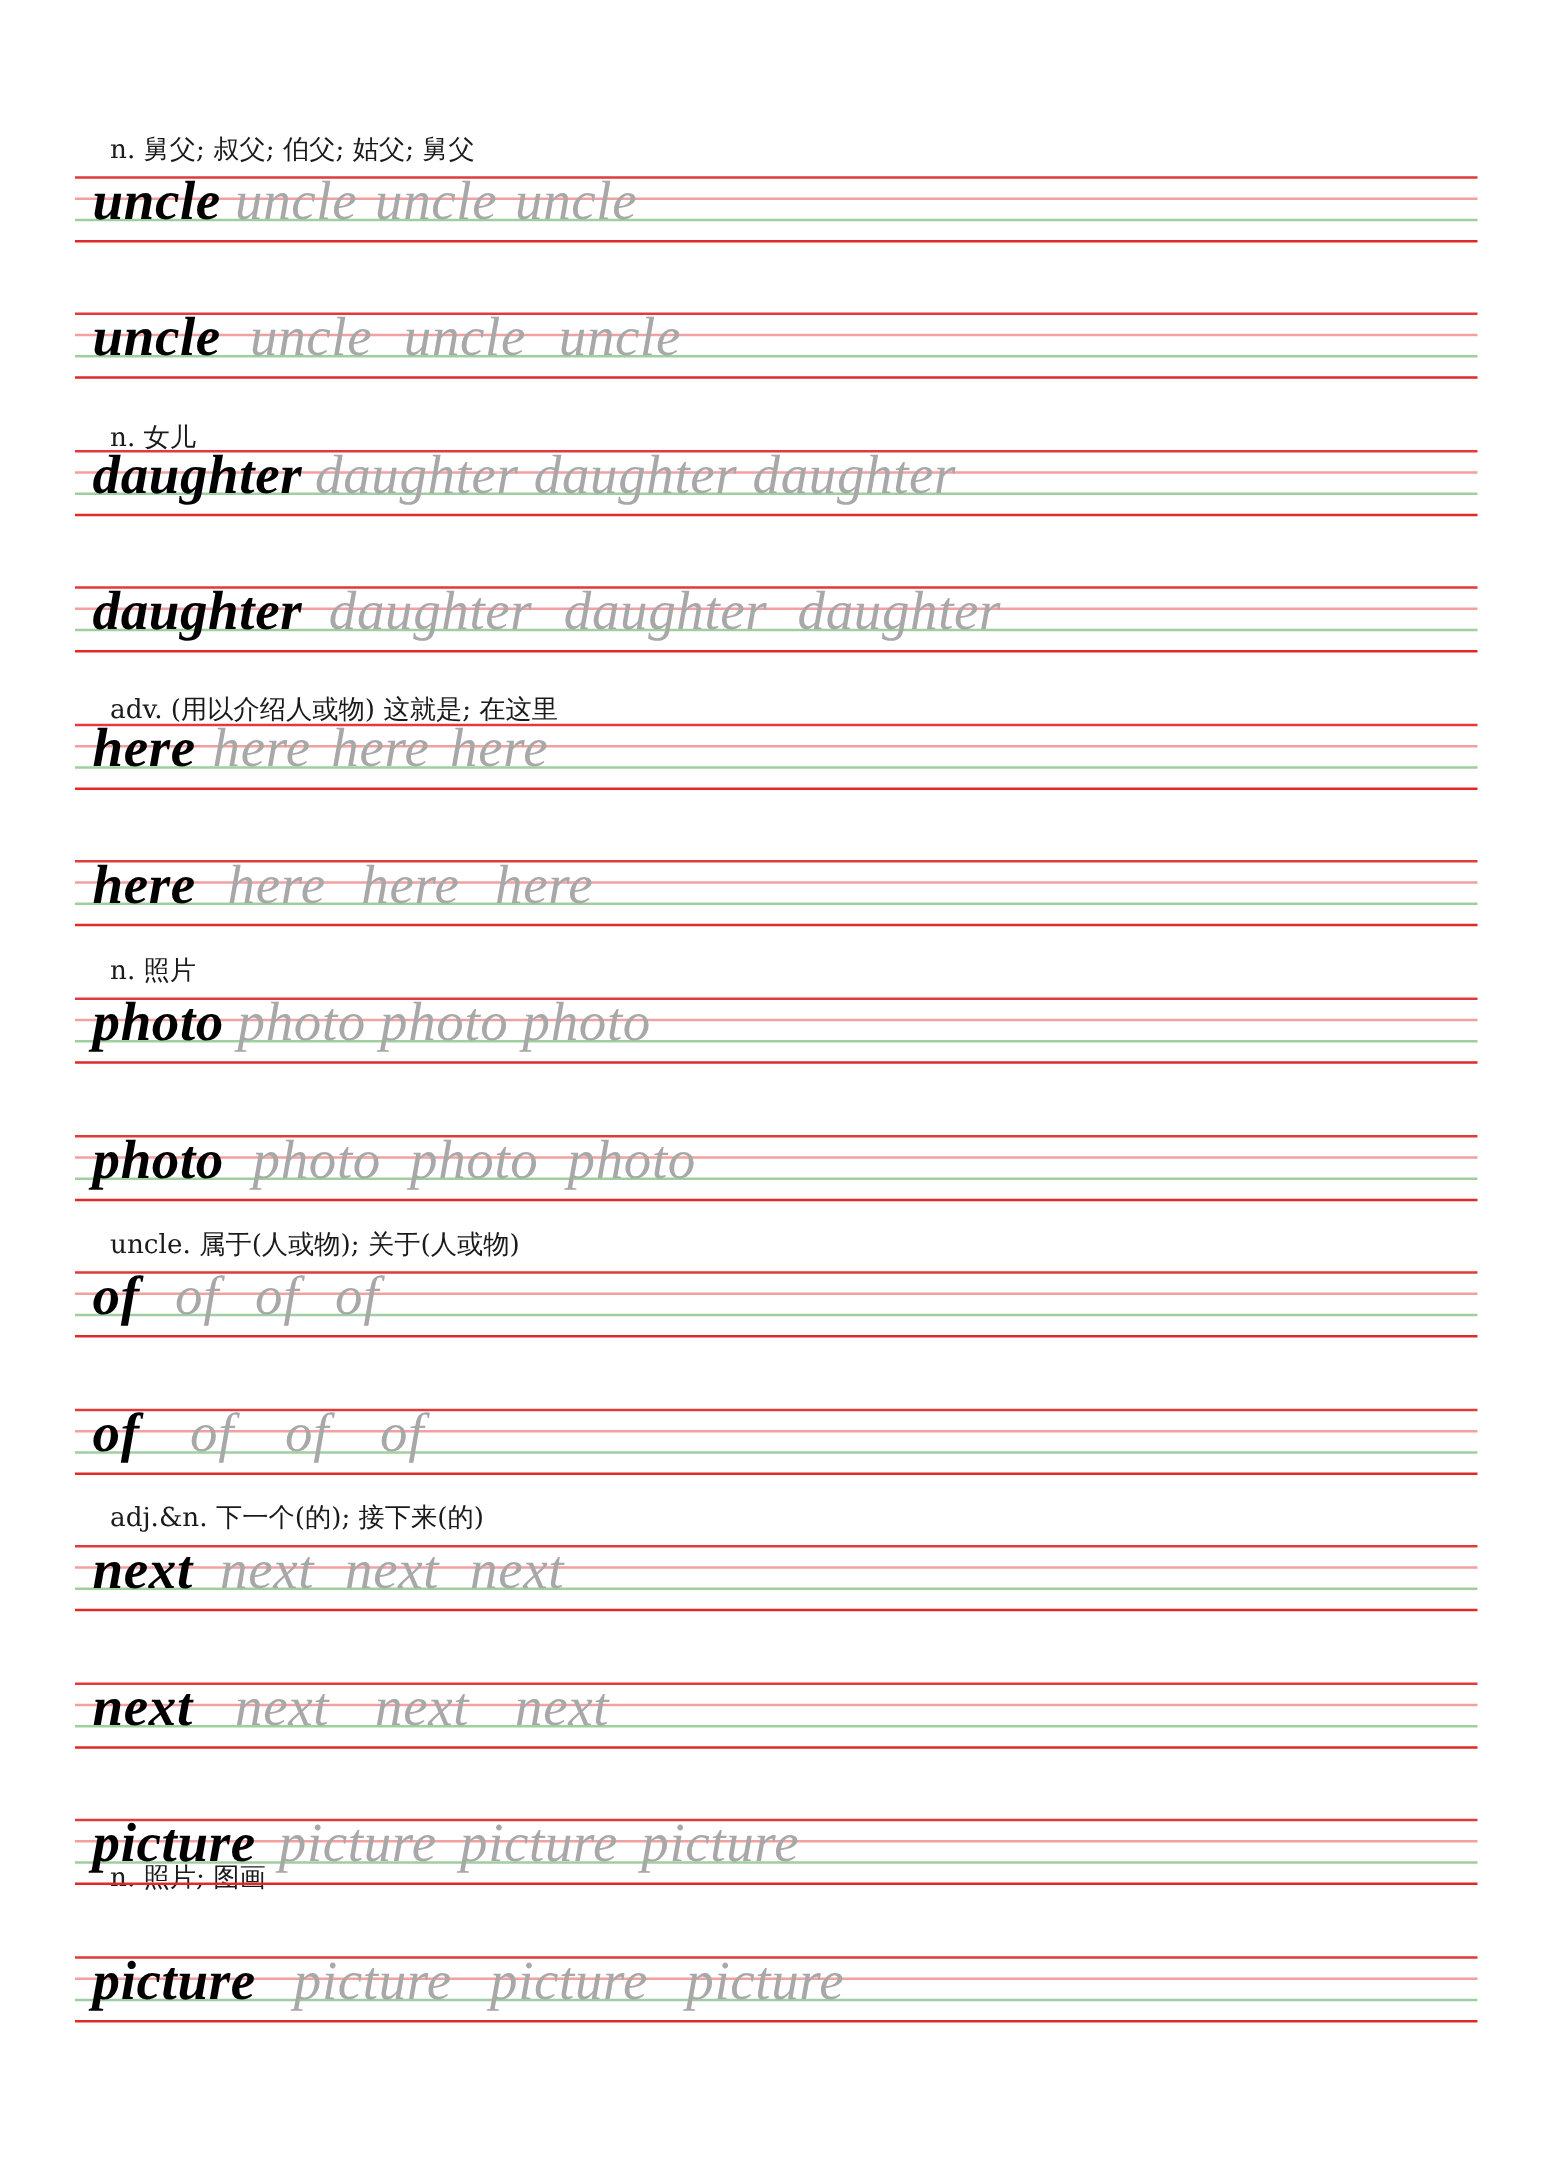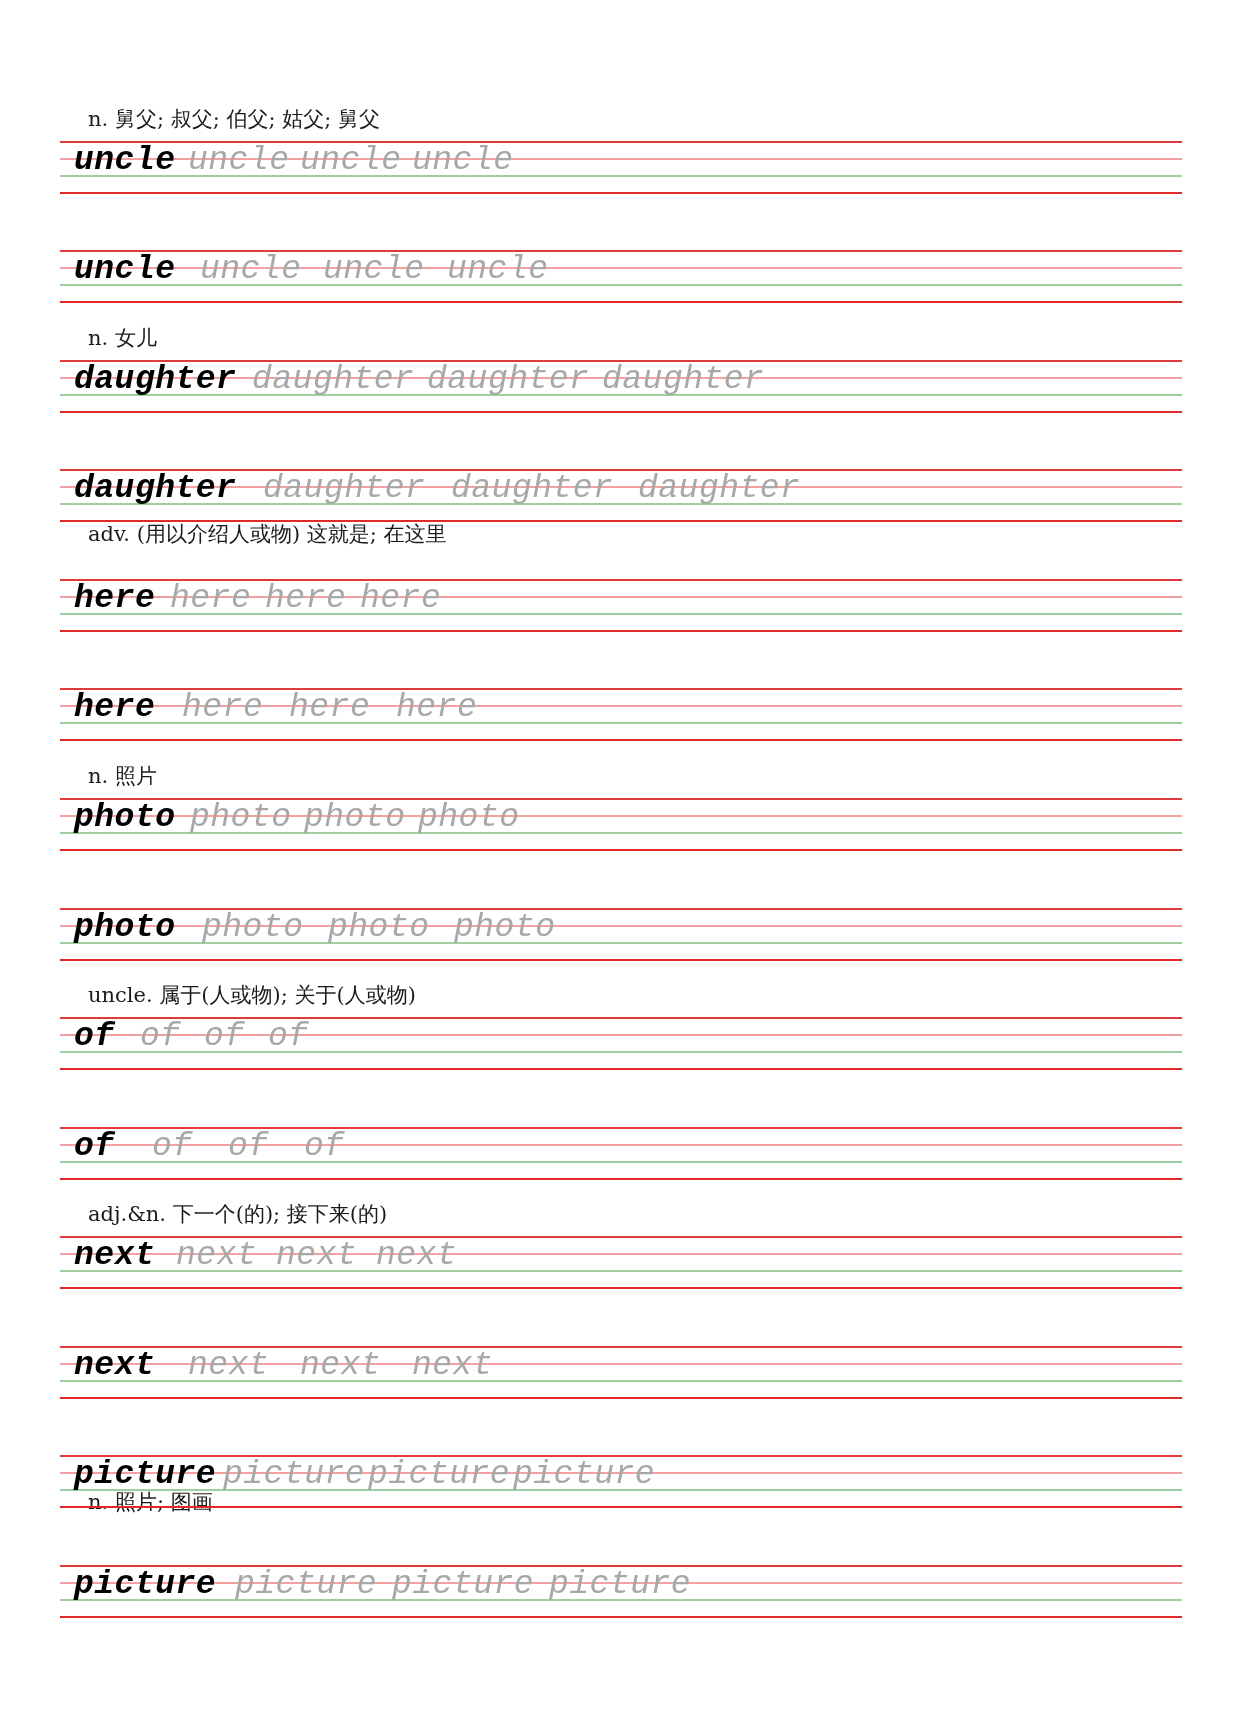--- a/index.html
+++ b/index.html
@@ -11,22 +11,22 @@
     font-size: 21px; color: #1a1a1a; white-space: nowrap; line-height: 24px;
   }
   .row { position: absolute; left: 60px; width: 1122px; height: 54px; }
   .line { position: absolute; left: 0; width: 100%; height: 0; }
   .l-top { top: 0; border-top: 2px solid #e23a3a; }
   .l-mid { top: 17px; border-top: 2px solid #f2a0a0; }
   .l-base { top: 34px; border-top: 2px solid #9fcf9f; }
   .l-bot { top: 51px; border-top: 2px solid #e02a2a; }
   .word {
     position: absolute; top: 0px;
-    font-family: Liberation Mono, monospace;
-    font-style: italic; font-size: 33px; line-height: 40px; white-space: nowrap;
+    font-family: Liberation Serif, serif;
+    font-style: italic; font-size: 44px; line-height: 40px; white-space: nowrap;
     letter-spacing: 0.5px;
   }
   .word.model { color: #000000; font-weight: bold; }
   .word.trace { color: #a8a8a8; font-weight: normal; }
 </style>
 </head>
 <body>
 
 <div class="page">
 
@@ -45,21 +45,21 @@
     <div class="line l-top"></div>
     <div class="line l-mid"></div>
     <div class="line l-base"></div>
     <div class="line l-bot"></div>
     <span class="word model" style="left:14px">uncle</span>
     <span class="word trace" style="left:140px">uncle</span>
     <span class="word trace" style="left:263px">uncle</span>
     <span class="word trace" style="left:387px">uncle</span>
   </div>
 
-  <div class="label" style="top:326px">n.  女儿</div>
+  <div class="label" style="top:338px">n.  女儿</div>
   <div class="row" style="top:360px">
     <div class="line l-top"></div>
     <div class="line l-mid"></div>
     <div class="line l-base"></div>
     <div class="line l-bot"></div>
     <span class="word model" style="left:14px">daughter</span>
     <span class="word trace" style="left:192px">daughter</span>
     <span class="word trace" style="left:367px">daughter</span>
     <span class="word trace" style="left:542px">daughter</span>
   </div>
@@ -67,21 +67,21 @@
     <div class="line l-top"></div>
     <div class="line l-mid"></div>
     <div class="line l-base"></div>
     <div class="line l-bot"></div>
     <span class="word model" style="left:14px">daughter</span>
     <span class="word trace" style="left:203px">daughter</span>
     <span class="word trace" style="left:391px">daughter</span>
     <span class="word trace" style="left:578px">daughter</span>
   </div>
 
-  <div class="label" style="top:522px">adv.  (用以介绍人或物) 这就是; 在这里</div>
+  <div class="label" style="top:555px">adv.  (用以介绍人或物) 这就是; 在这里</div>
   <div class="row" style="top:579px">
     <div class="line l-top"></div>
     <div class="line l-mid"></div>
     <div class="line l-base"></div>
     <div class="line l-bot"></div>
     <span class="word model" style="left:14px">here</span>
     <span class="word trace" style="left:110px">here</span>
     <span class="word trace" style="left:205px">here</span>
     <span class="word trace" style="left:300px">here</span>
   </div>

